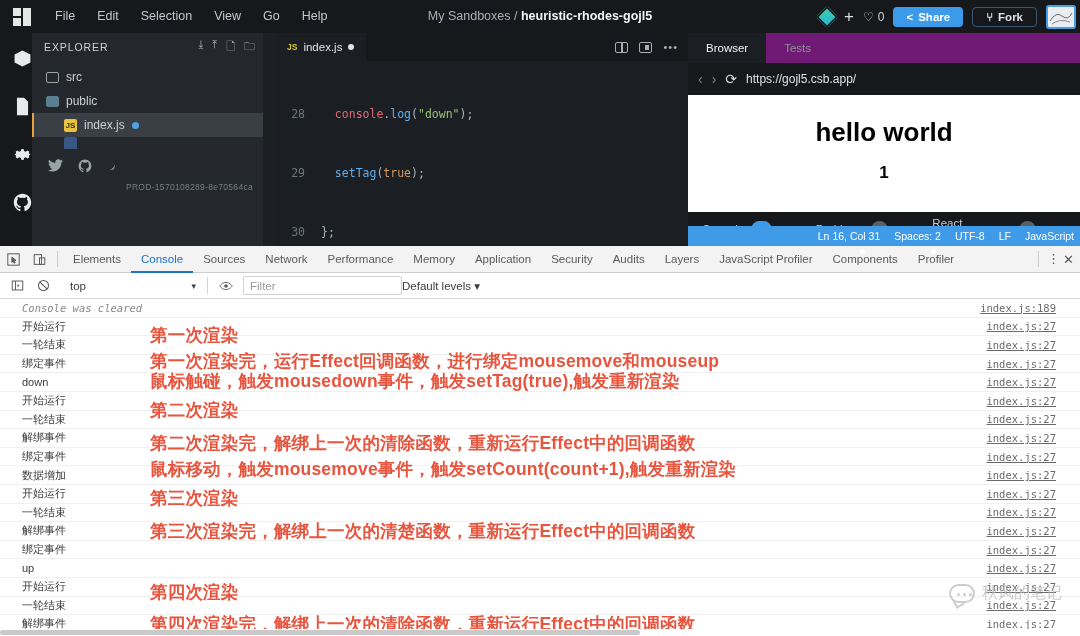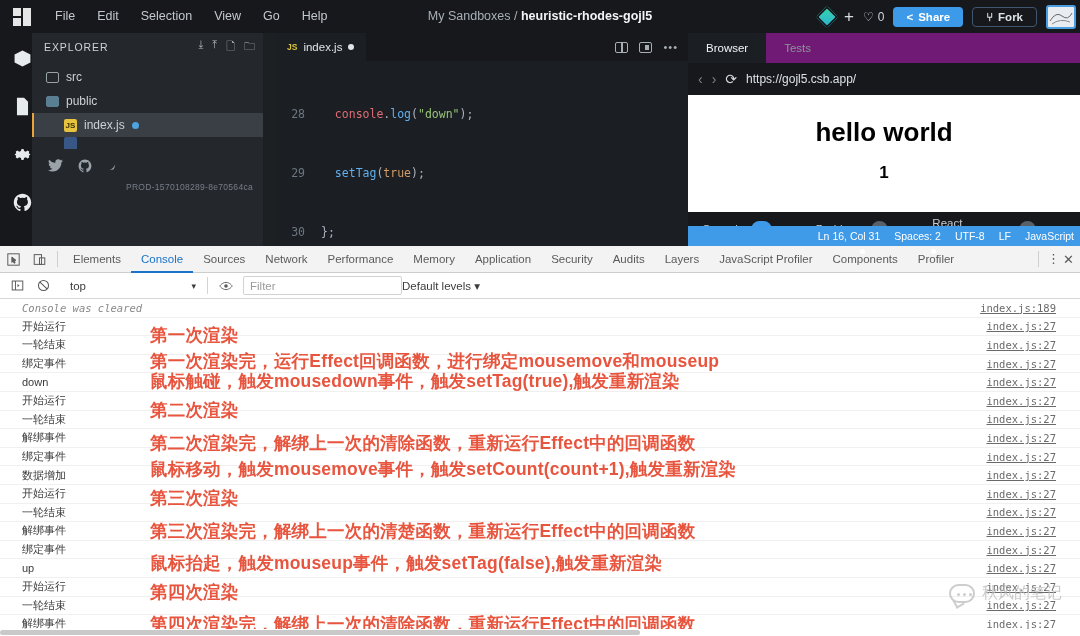--- a/index.html
+++ b/index.html
@@ -484,21 +484,20 @@
         </div>
 
       <div class="annot" style="top:24px">第一次渲染</div>
       <div class="annot" style="top:50px">第一次渲染完，运行Effect回调函数，进行绑定mousemove和mouseup</div>
       <div class="annot" style="top:70px">鼠标触碰，触发mousedown事件，触发setTag(true),触发重新渲染</div>
       <div class="annot" style="top:99px">第二次渲染</div>
       <div class="annot" style="top:132px">第二次渲染完，解绑上一次的清除函数，重新运行Effect中的回调函数</div>
       <div class="annot" style="top:158px">鼠标移动，触发mousemove事件，触发setCount(count+1),触发重新渲染</div>
       <div class="annot" style="top:187px">第三次渲染</div>
       <div class="annot" style="top:220px">第三次渲染完，解绑上一次的清楚函数，重新运行Effect中的回调函数</div>
-      <div class="annot" style="top:252px">鼠标抬起，触发mouseup事件，触发setTag(false),触发重新渲染</div>
       <div class="annot" style="top:281px">第四次渲染</div>
       <div class="annot" style="top:313px">第四次渲染完，解绑上一次的清除函数，重新运行Effect中的回调函数</div>
 
       <div class="watermark">
         <span class="wm-bubble">
             <i style="left:6px"></i>
             <i style="left:12px"></i>
             <i style="left:18px"></i>
           </span>
         <span>秋风的笔记</span>

